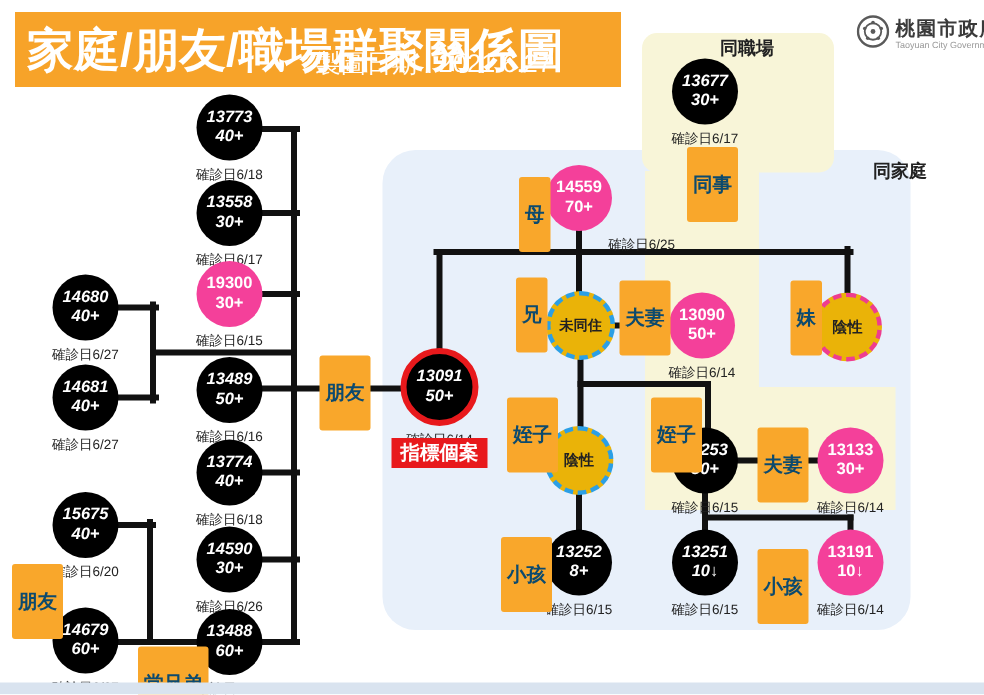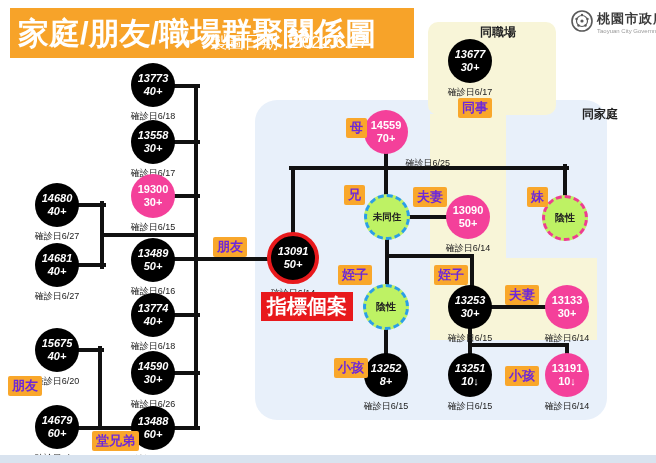--- a/index.html
+++ b/index.html
@@ -26,26 +26,26 @@
   
   .wires{position:absolute;left:0;top:0;pointer-events:none;}
   
   .node{position:absolute;width:44px;text-align:center;}
   .bubble{width:44px;height:44px;border-radius:50%;display:flex;flex-direction:column;align-items:center;justify-content:center;color:#fff;font-weight:bold;font-size:11px;line-height:13px;}
   .blue{background:#000000;font-style:italic;}
   .pink{background:#F4409A;}
   .ringed .bubble{width:44px;height:44px;border:4px solid #E8191C;margin-left:-4px;margin-top:-4px;}
   .cdate{width:84px;margin-left:-20px;margin-top:3px;font-size:9px;color:#222;white-space:nowrap;text-align:center;}
   .cdate.dright{width:60px;margin-left:26px;text-align:right;}
-  .dashed{position:absolute;width:46px;height:46px;border-radius:50%;background:#bef264;display:flex;align-items:center;justify-content:center;font-size:10px;font-weight:bold;color:#222;box-sizing:border-box;}
+  .dashed{position:absolute;width:46px;height:46px;border-radius:50%;background:#eab308;display:flex;align-items:center;justify-content:center;font-size:10px;font-weight:bold;color:#222;box-sizing:border-box;}
   .dash-blue{border:3px dashed #2B9FE5;}
   .dash-pink{border:3px dashed #EE3D8F;}
   
-  .rel{position:absolute;background:#F9A72B;color:#6d28d9;font-size:13px;font-weight:bold;padding:1px 4px;border-radius:2px;white-space:nowrap;}
-  .idx{position:absolute;left:261px;top:292px;background:#E8191C;color:#fff;font-size:20px;font-weight:bold;padding:1px 6px;white-space:nowrap;}
+  .rel{position:absolute;background:#F9A72B;color:#0c4a6e;font-size:13px;font-weight:bold;padding:16px 4px;border-radius:2px;white-space:nowrap;}
+  .idx{position:absolute;left:261px;top:292px;background:#E8191C;color:#fff;font-size:13px;font-weight:bold;padding:1px 6px;white-space:nowrap;}
   .bottom-strip{position:absolute;left:0;top:455px;width:656px;height:8px;background:#D9E3EF;}
 </style>
 </head>
 <body>
 
 <div class="stage">
 
   <div class="zone-family"></div>
   <div class="zone-work"></div>
   <div class="band band-v"></div>

